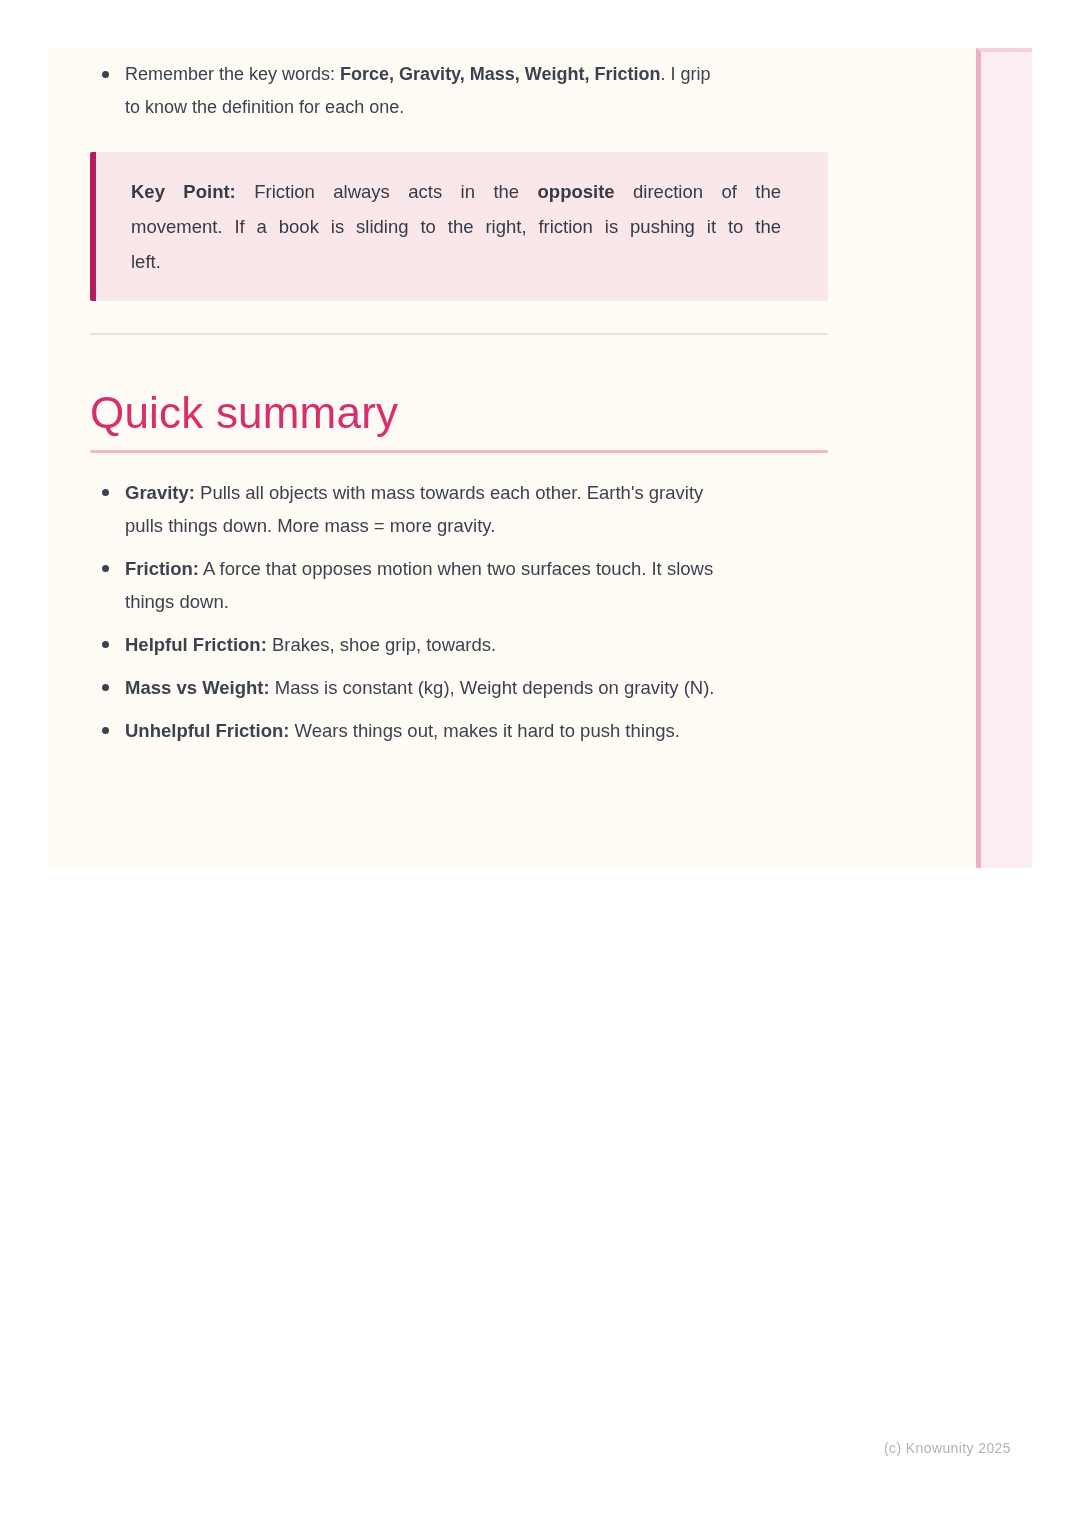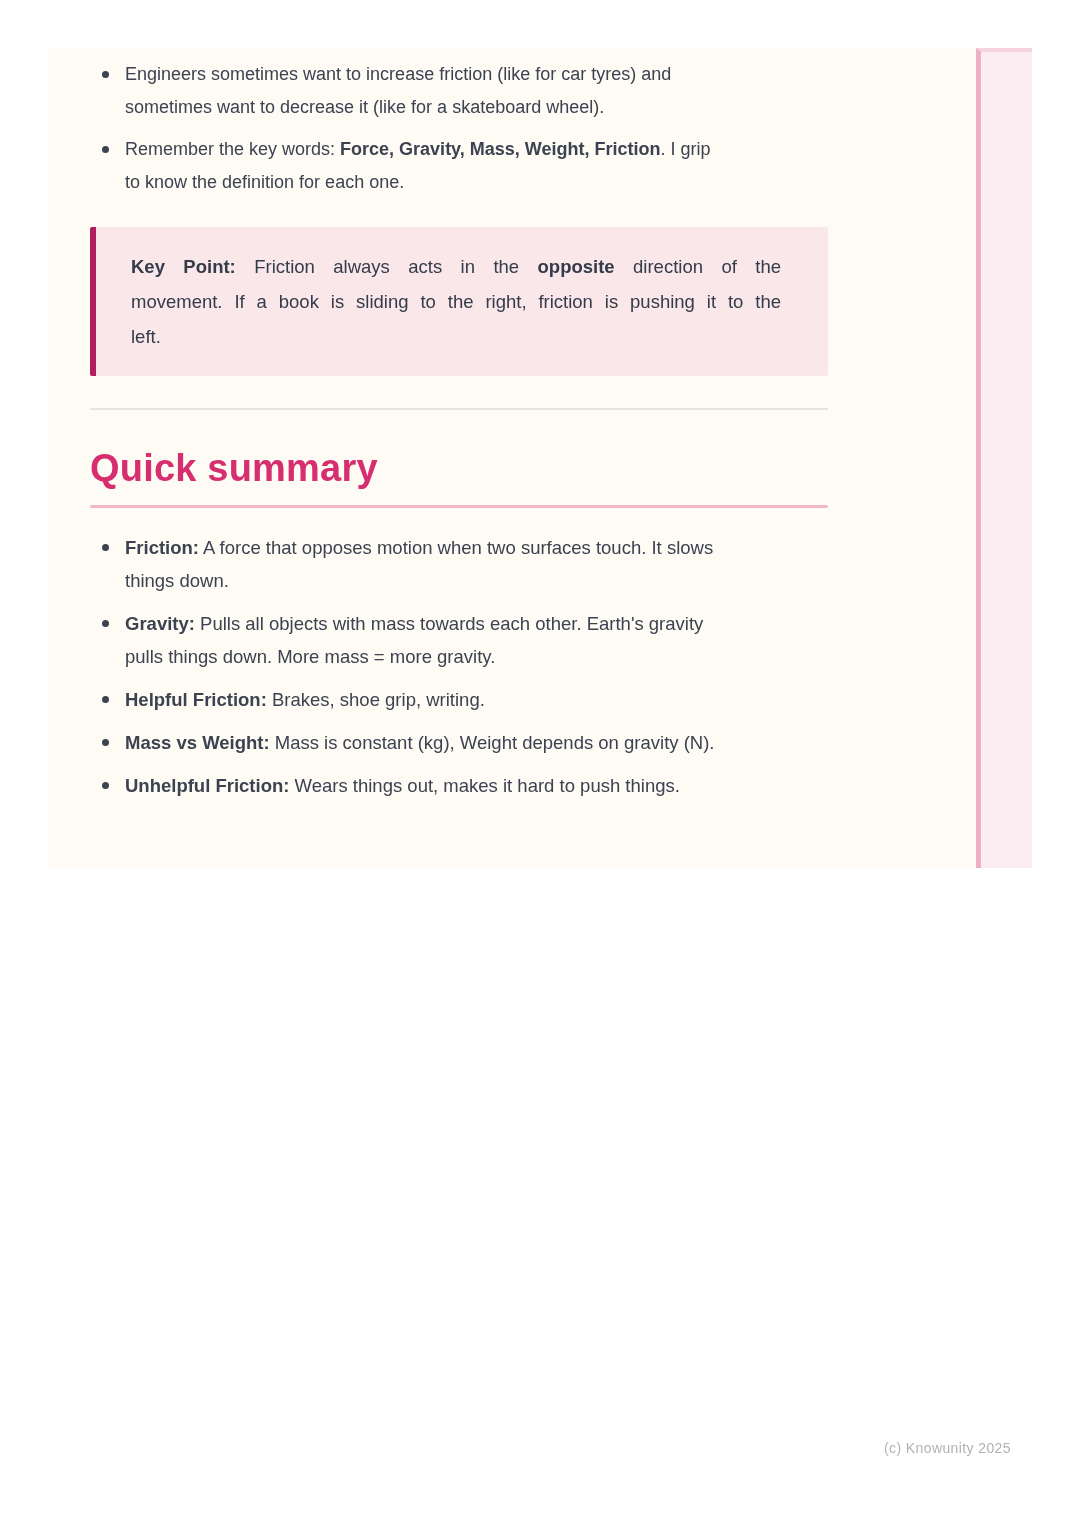--- a/index.html
+++ b/index.html
@@ -82,24 +82,24 @@
     text-align-last: justify;
     color: #343b49;
   }
   .divider {
     margin-top: 32px;
     border: none;
     border-top: 2px solid var(--divider);
     width: 738px;
   }
   .summary-heading {
-    margin-top: 36px;
-    font-size: 38px;
+    margin-top: 56px;
+    font-size: 44px;
     line-height: 44px;
-    font-weight: 700;
+    font-weight: 400;
     letter-spacing: 0.2px;
     color: var(--heading-pink);
   }
   .heading-underline {
     margin-top: 15px;
     width: 738px;
     height: 3px;
     background: var(--heading-underline);
     border-radius: 2px;
   }
@@ -120,49 +120,45 @@
 <body>
 
 <div class="sheet">
   <div class="side-strip"></div>
 
   <div class="content">
 
     <ul class="bullet-list intro-list">
       <li class="bullet-item">
         <span class="dot"></span>
-        <span><span>Engineers sometimes want to increase friction (like for car tyres) and</span><br><span>sometimes want to decrease it (like for a skateboard wheel).</span></span>
-      </li>
-      <li class="bullet-item">
-        <span class="dot"></span>
         <span><span>Remember the key words: </span><span class="bold">Force, Gravity, Mass, Weight, Friction</span><span>. I grip</span><br><span>to know the definition for each one.</span></span>
       </li>
     </ul>
 
     <div class="key-point">
       <p class="key-point-text"><span class="bold">Key Point:</span><span> Friction always acts in the </span><span class="bold">opposite</span><span> direction of the</span><br><span>movement. If a book is sliding to the right, friction is pushing it to the</span><br><span>left.</span></p>
     </div>
 
     <hr class="divider">
 
     <h1 class="summary-heading">Quick summary</h1>
     <div class="heading-underline"></div>
 
     <ul class="bullet-list summary-list">
       <li class="bullet-item">
         <span class="dot"></span>
+        <span><span class="bold">Gravity:</span><span> Pulls all objects with mass towards each other. Earth's gravity</span><br><span>pulls things down. More mass = more gravity.</span></span>
+      </li>
+      <li class="bullet-item">
+        <span class="dot"></span>
         <span><span class="bold">Friction:</span><span> A force that opposes motion when two surfaces touch. It slows</span><br><span>things down.</span></span>
       </li>
       <li class="bullet-item">
         <span class="dot"></span>
-        <span><span class="bold">Gravity:</span><span> Pulls all objects with mass towards each other. Earth's gravity</span><br><span>pulls things down. More mass = more gravity.</span></span>
-      </li>
-      <li class="bullet-item">
-        <span class="dot"></span>
-        <span><span class="bold">Helpful Friction:</span><span> Brakes, shoe grip, writing.</span></span>
+        <span><span class="bold">Helpful Friction:</span><span> Brakes, shoe grip, towards.</span></span>
       </li>
       <li class="bullet-item">
         <span class="dot"></span>
         <span><span class="bold">Mass vs Weight:</span><span> Mass is constant (kg), Weight depends on gravity (N).</span></span>
       </li>
       <li class="bullet-item">
         <span class="dot"></span>
         <span><span class="bold">Unhelpful Friction:</span><span> Wears things out, makes it hard to push things.</span></span>
       </li>
     </ul>

